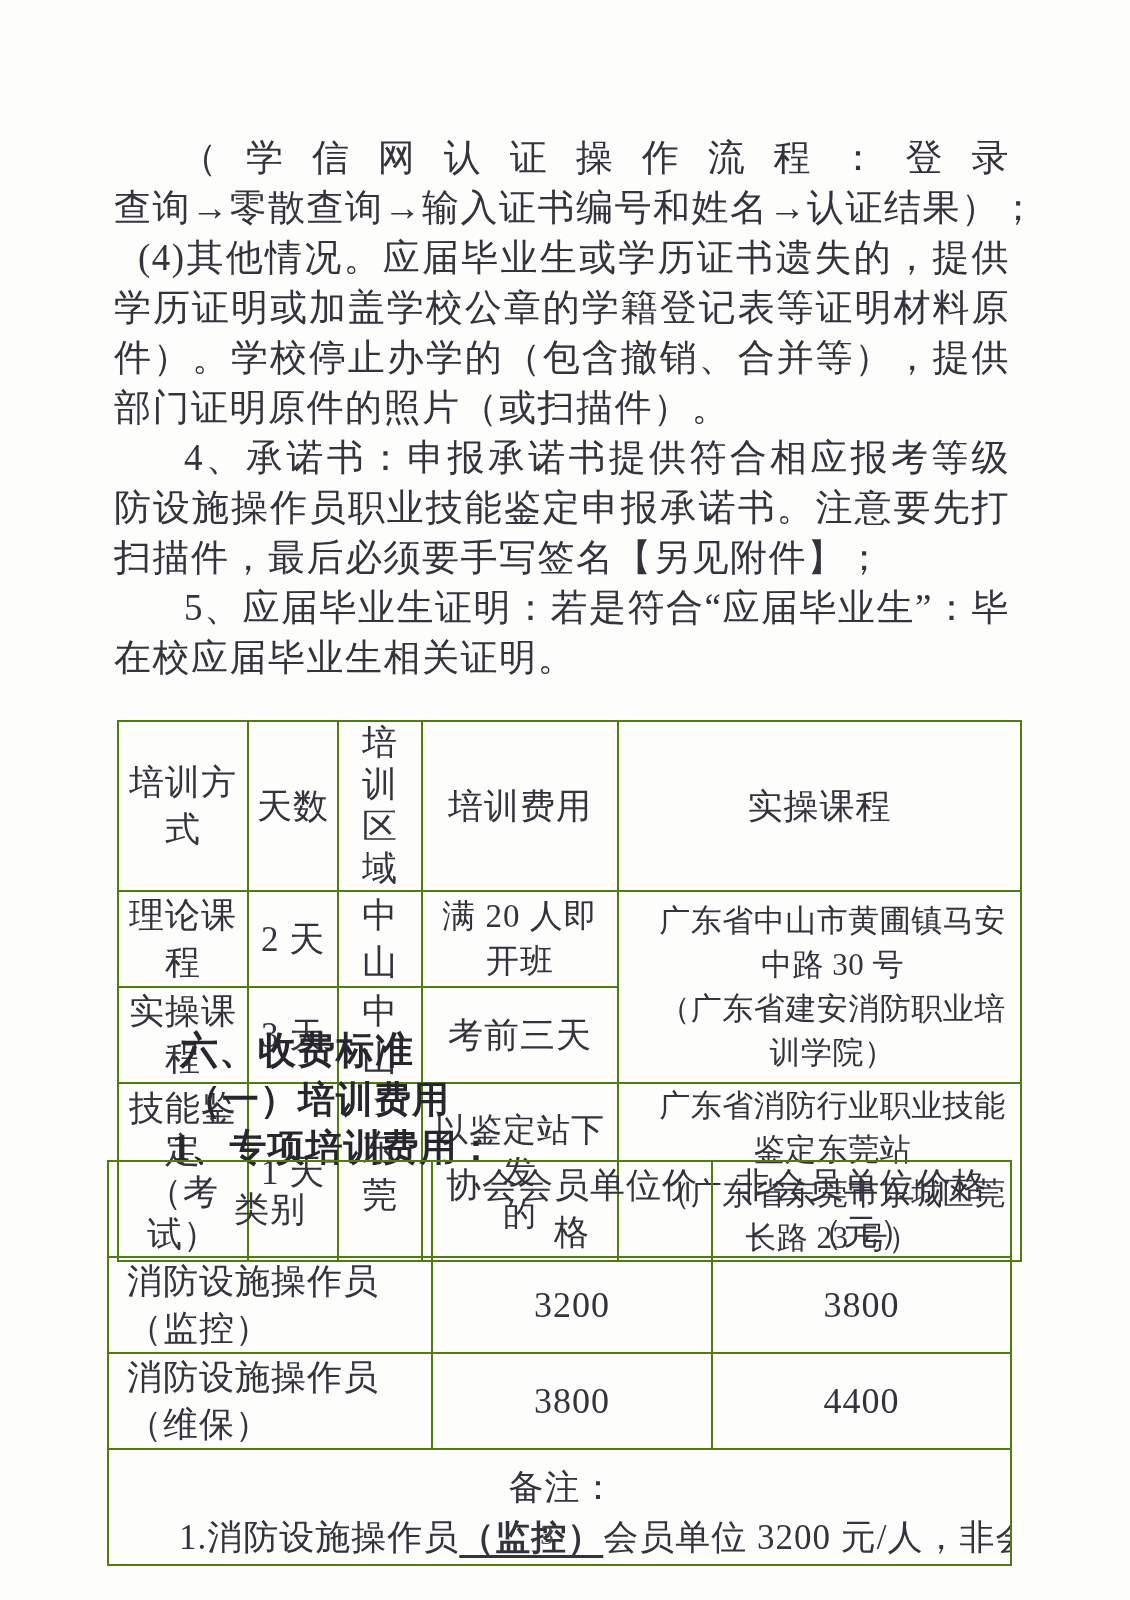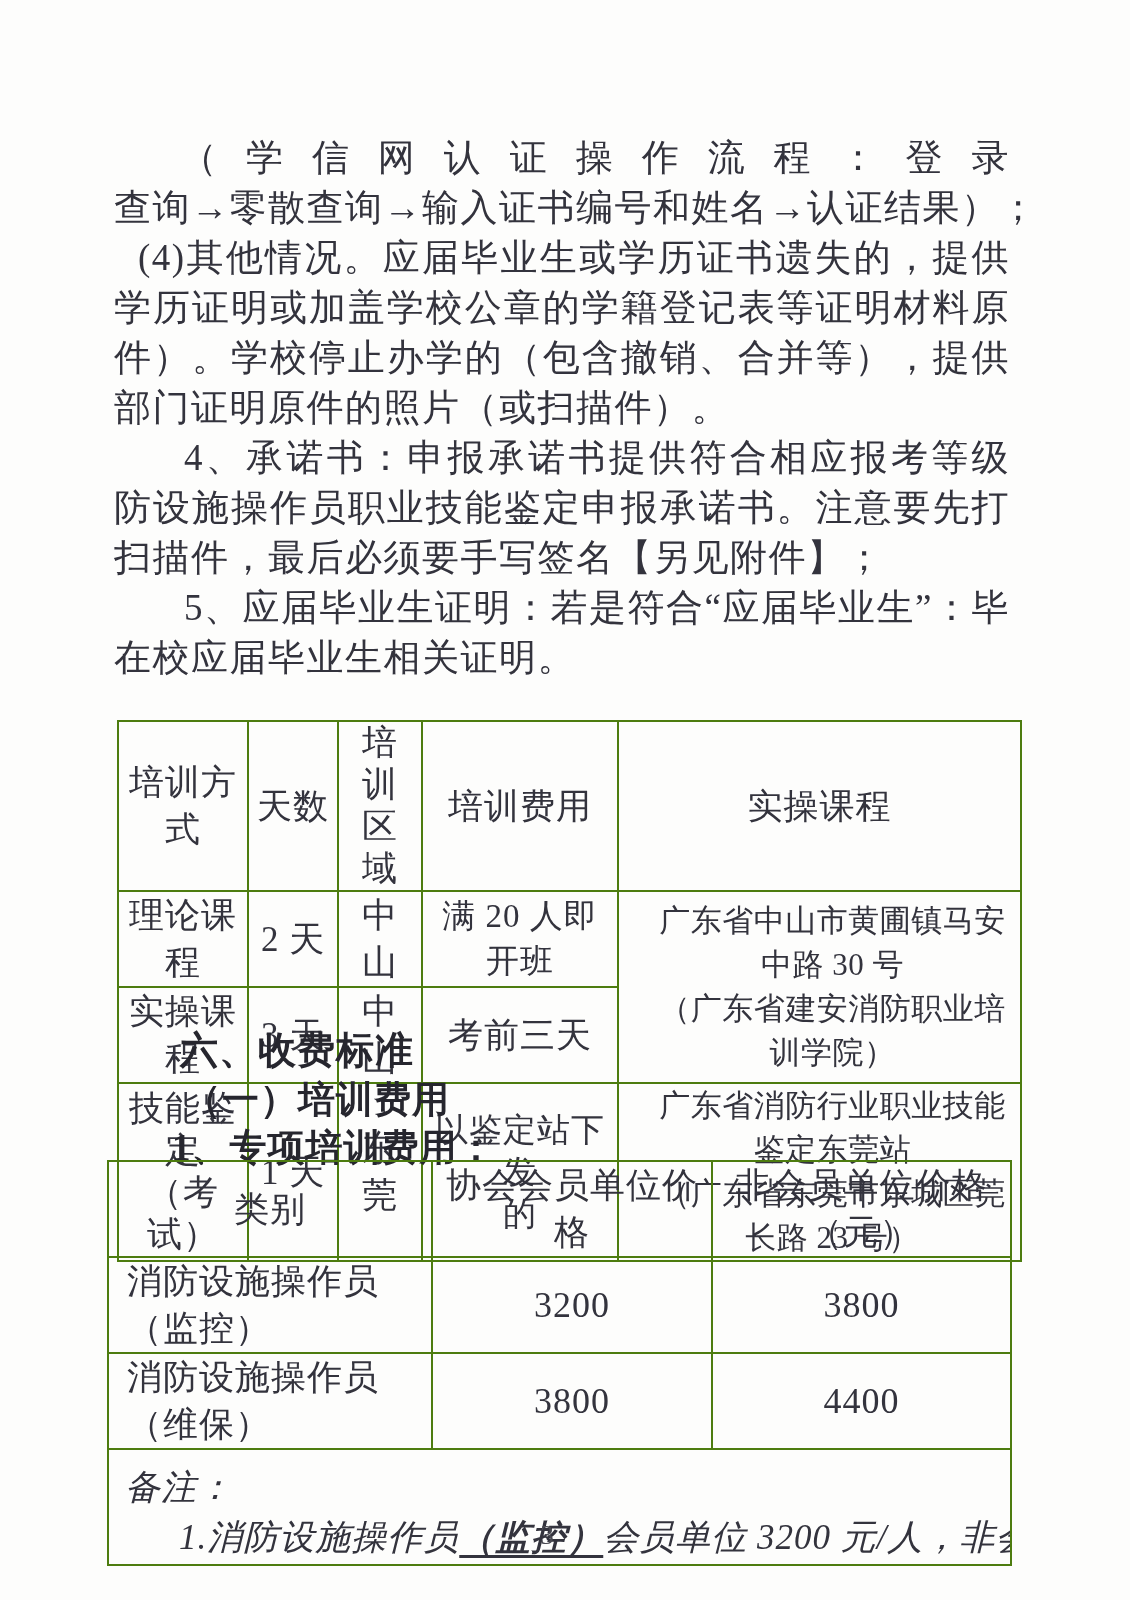--- a/index.html
+++ b/index.html
@@ -78,25 +78,24 @@
   }
   .two-line{line-height:42px;}
   .fee-cat{
     text-align:left;
     padding-left:18px;
     letter-spacing:1px;
     margin-top:36px;
   }
   .num{font-size:36px;letter-spacing:1px;}
   .notes-cell{
-    text-align:left;
+    text-align:center;
     vertical-align:top;
     padding:14px 10px 0 16px;
     font-size:35px;
-    font-style:italic;
   }
   .notes-line1{line-height:48px;letter-spacing:1px;}
   .notes-line2{
     line-height:52px;
     padding-left:54px;
     letter-spacing:1px;
     white-space:nowrap;
   }
   .em-note{
     font-weight:bold;

